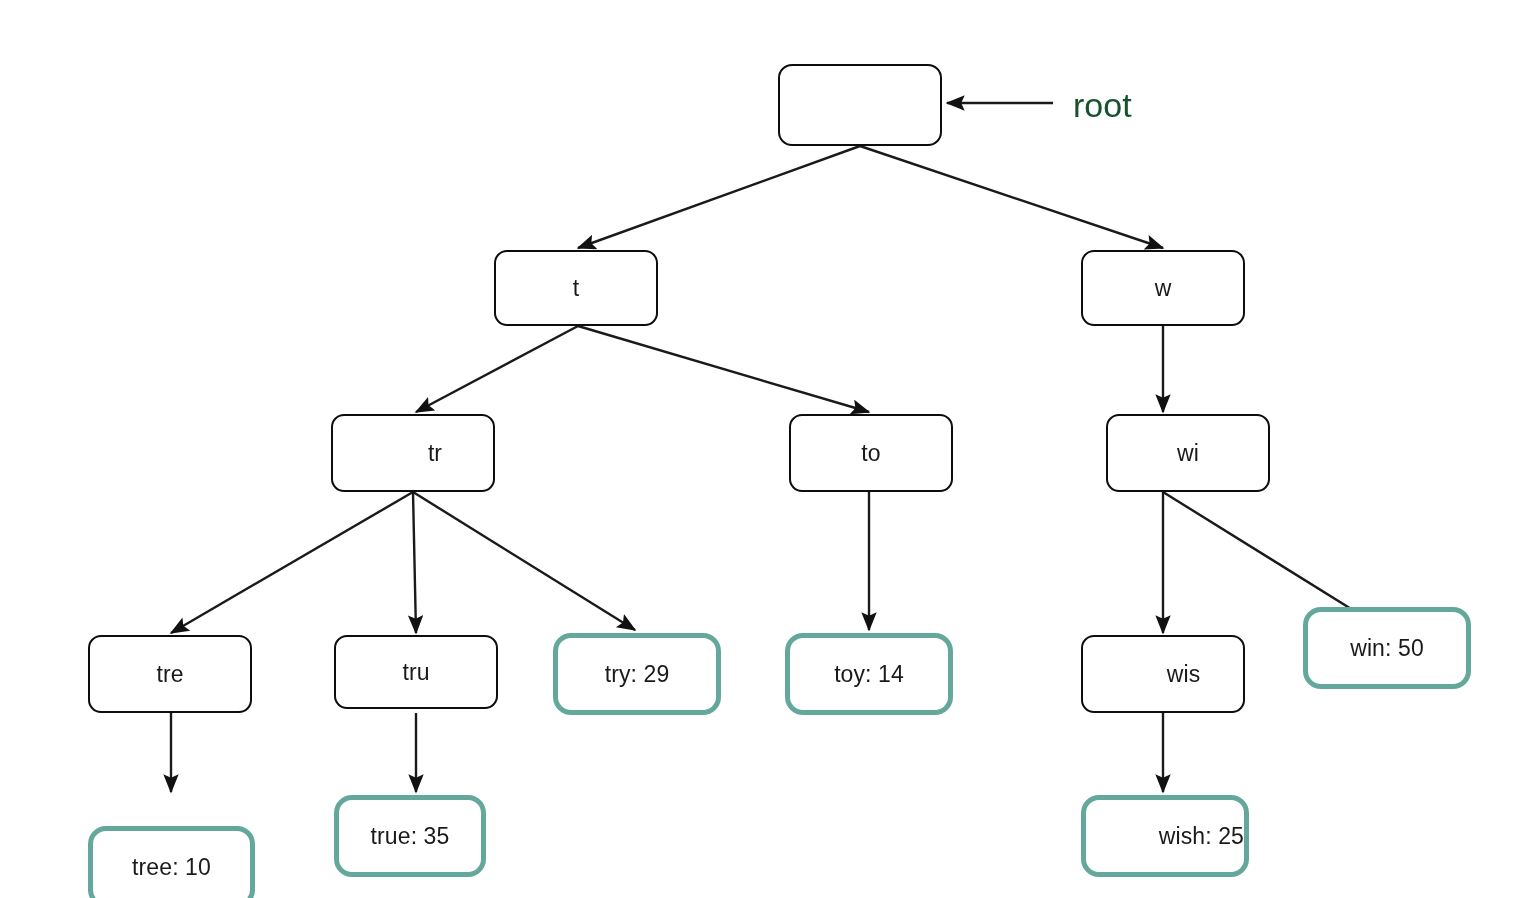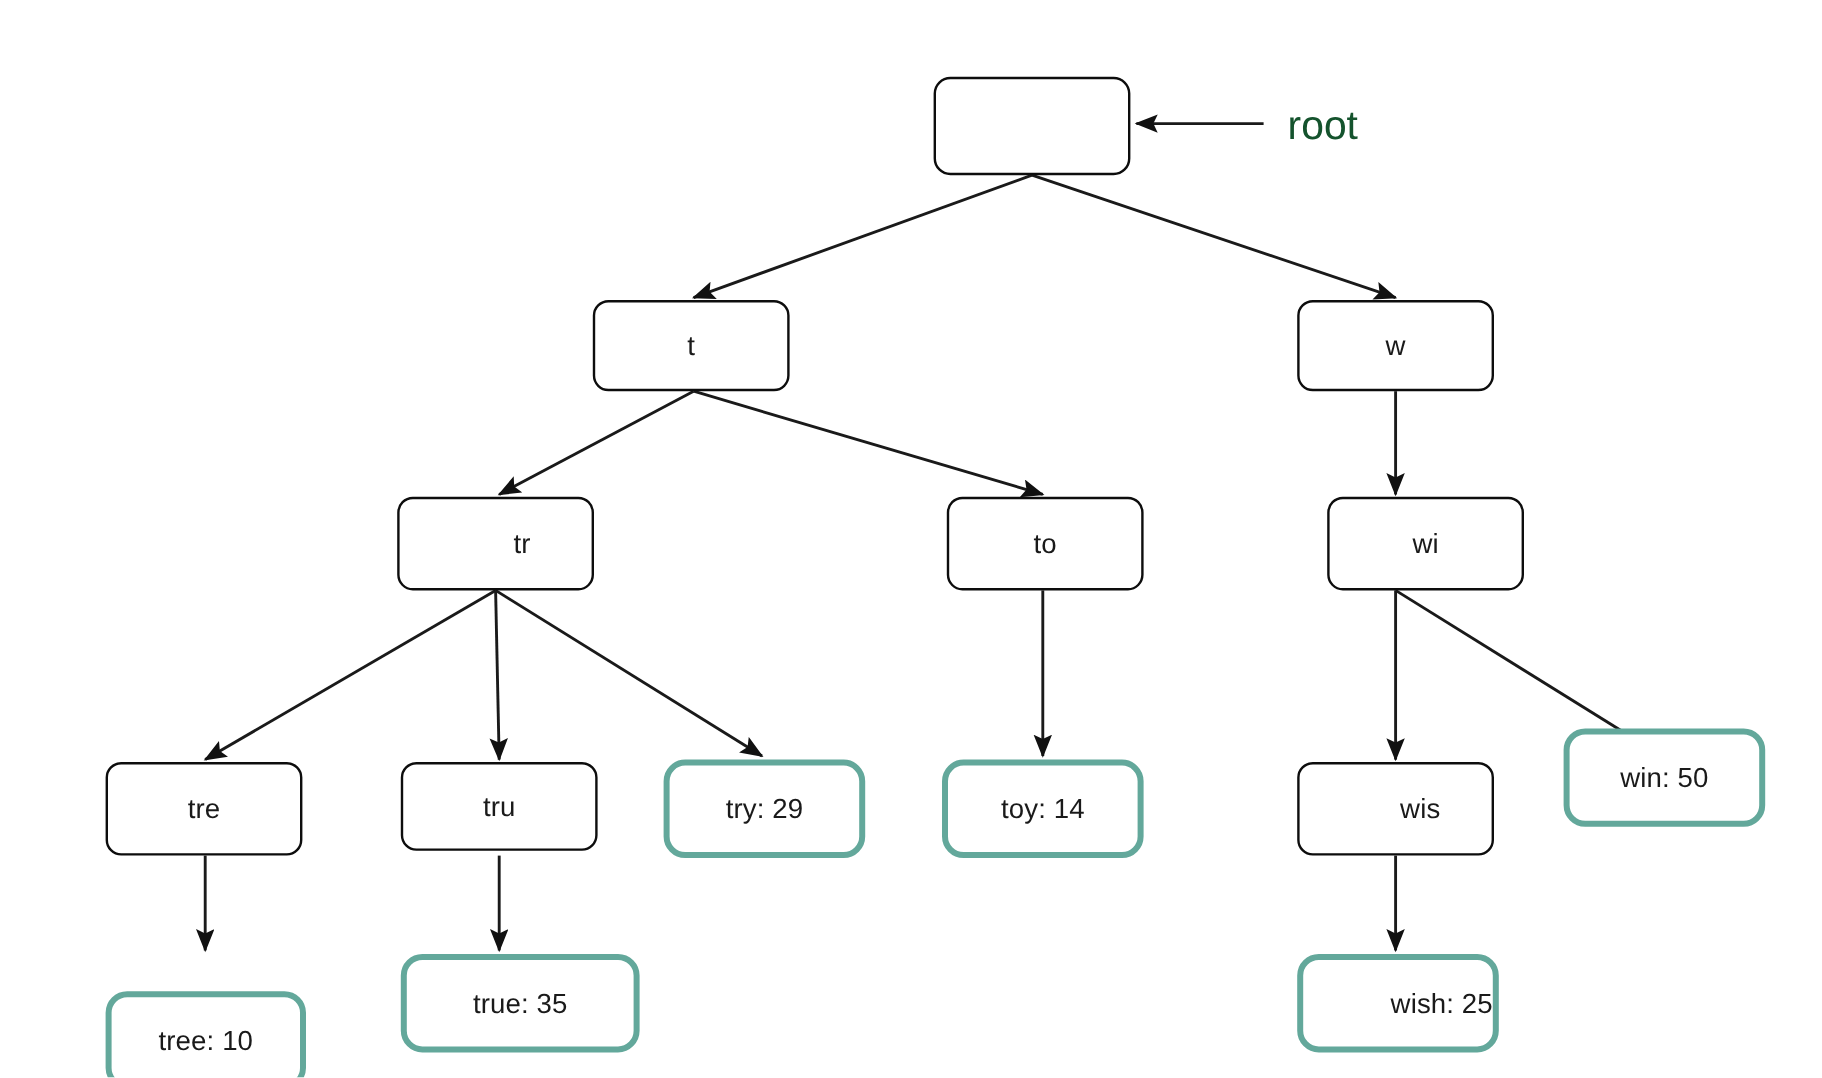--- a/index.html
+++ b/index.html
@@ -121,21 +121,21 @@
       </div>
       <div class="node internal" style="left: 1081px; top: 635px; width: 164px; height: 78px; padding-left: 41px;">
         <span>wis</span>
       </div>
       <div class="node terminal" style="left: 1303px; top: 607px; width: 168px; height: 82px;">
         <span>win: 50</span>
       </div>
       <div class="node terminal" style="left: 88px; top: 795px; width: 167px; height: 82px; margin-top: 31px;">
         <span>tree: 10</span>
       </div>
-      <div class="node terminal" style="left: 334px; top: 795px; width: 199px; height: 82px;">
+      <div class="node terminal" style="left: 334px; top: 795px; width: 152px; height: 82px;">
         <span>true: 35</span>
       </div>
       <div class="node terminal" style="left: 1081px; top: 795px; width: 168px; height: 82px; justify-content: flex-end;">
         <span>wish: 25</span>
       </div>
     </div>
   <div id="annotations-group">
       <div class="annotation-label" style="left: 1073px; top: 88px;">root</div>
     </div>
 </div>

